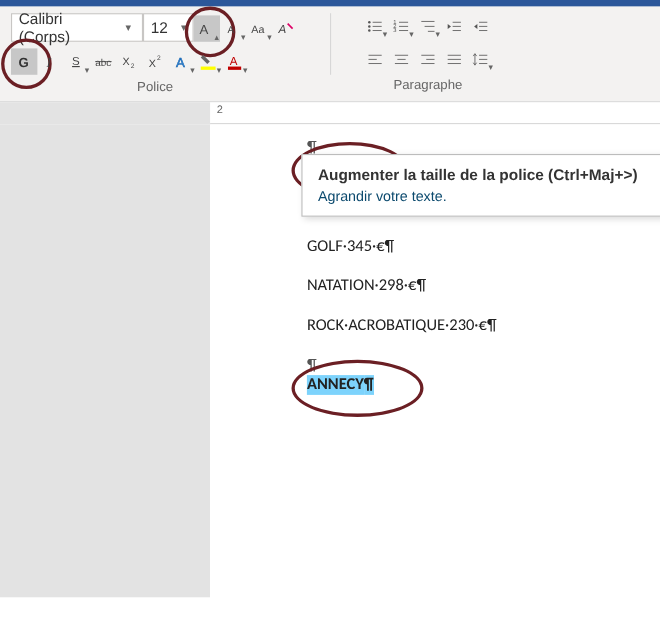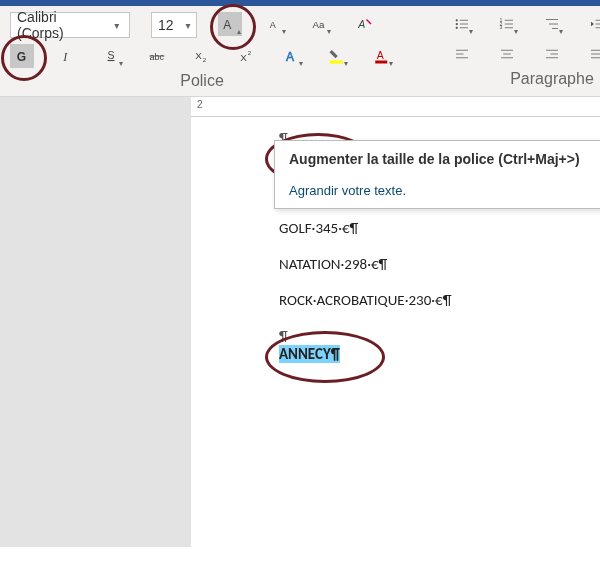--- a/index.html
+++ b/index.html
@@ -1,21 +1,21 @@
 <!DOCTYPE html>
 <html><head>
 <meta charset="utf-8">
 <style>
 html,body{margin:0;padding:0;font-family:"Segoe UI",Arial,sans-serif;font-size:14px;color:#444;background:#fff;width:600px;height:576px;overflow:hidden}
 .topbar{height:6px;background:#2b579a}
 .ribbon{background:#f3f2f1;border-bottom:1px solid #d7d7d7;padding:6px 10px 0 10px;display:flex;gap:24px}
 .group{display:flex;flex-direction:column;align-items:center}
 .group-rows{display:flex;flex-direction:column;gap:6px}
-.row{display:flex;align-items:flex-start;gap:21px}
-.group-label{font-size:16px;color:#666;margin:4px 0 6px 0}
+.row{display:flex;align-items:flex-end;gap:0}
+.group-label{font-size:12px;color:#666;margin:4px 0 6px 0}
 .sep{width:1px;align-self:stretch;background:#d7d7d7;margin:0 4px 24px 4px}
 .combo{display:inline-flex;align-items:center;background:#fff;border:1px solid #c8c6c4;height:24px}
 .combo span{padding:0 6px;font-size:14px;color:#333}
 .combo .dd{width:14px;text-align:center;color:#666;font-size:10px}
 .font-combo{width:118px;justify-content:space-between}
 .size-combo{width:44px;justify-content:space-between}
 .btn{width:24px;height:24px;display:inline-flex;align-items:center;justify-content:center;color:#505050;position:relative}
 .btn svg{width:18px;height:18px}
 .btn .sub{position:absolute;right:1px;bottom:0;font-size:8px;color:#666}
 .btn.sel{background:#c7c7c7}
@@ -32,21 +32,21 @@
 .page p{margin:0;font-family:Calibri,Arial,sans-serif;font-size:15px;color:#222;line-height:1.2;white-space:pre}
 .page p.tight{margin-bottom:0}
 .page p.gap{margin-bottom:18px}
 .page .para-mark::after{content:"¶";color:#555}
 .hl{background:#7dd3fc;font-weight:bold}
 .hl-wrap{position:relative;display:inline-block}
 .oval{position:absolute;border:3px solid #6b1f24;border-radius:50%;pointer-events:none}
 .o-lyon{left:-14px;top:-14px;width:100px;height:46px}
 .o-annecy{left:-14px;top:-14px;width:114px;height:46px}
 .tooltip{position:absolute;left:274px;top:140px;background:#fff;border:1px solid #bcbcbc;padding:10px 14px;box-shadow:2px 2px 6px rgba(0,0,0,0.15);z-index:50;min-width:300px}
-.tooltip .tt-title{font-weight:bold;color:#333;font-size:14px;margin-bottom:16px}
+.tooltip .tt-title{font-weight:bold;color:#333;font-size:14px;margin-bottom:4px}
 .tooltip .tt-body{color:#0c4a6e;font-size:13px}
 </style>
 </head>
 <body>
 
 <div class="topbar"></div>
 
 <div class="ribbon">
   <div class="group">
     <div class="group-rows">

